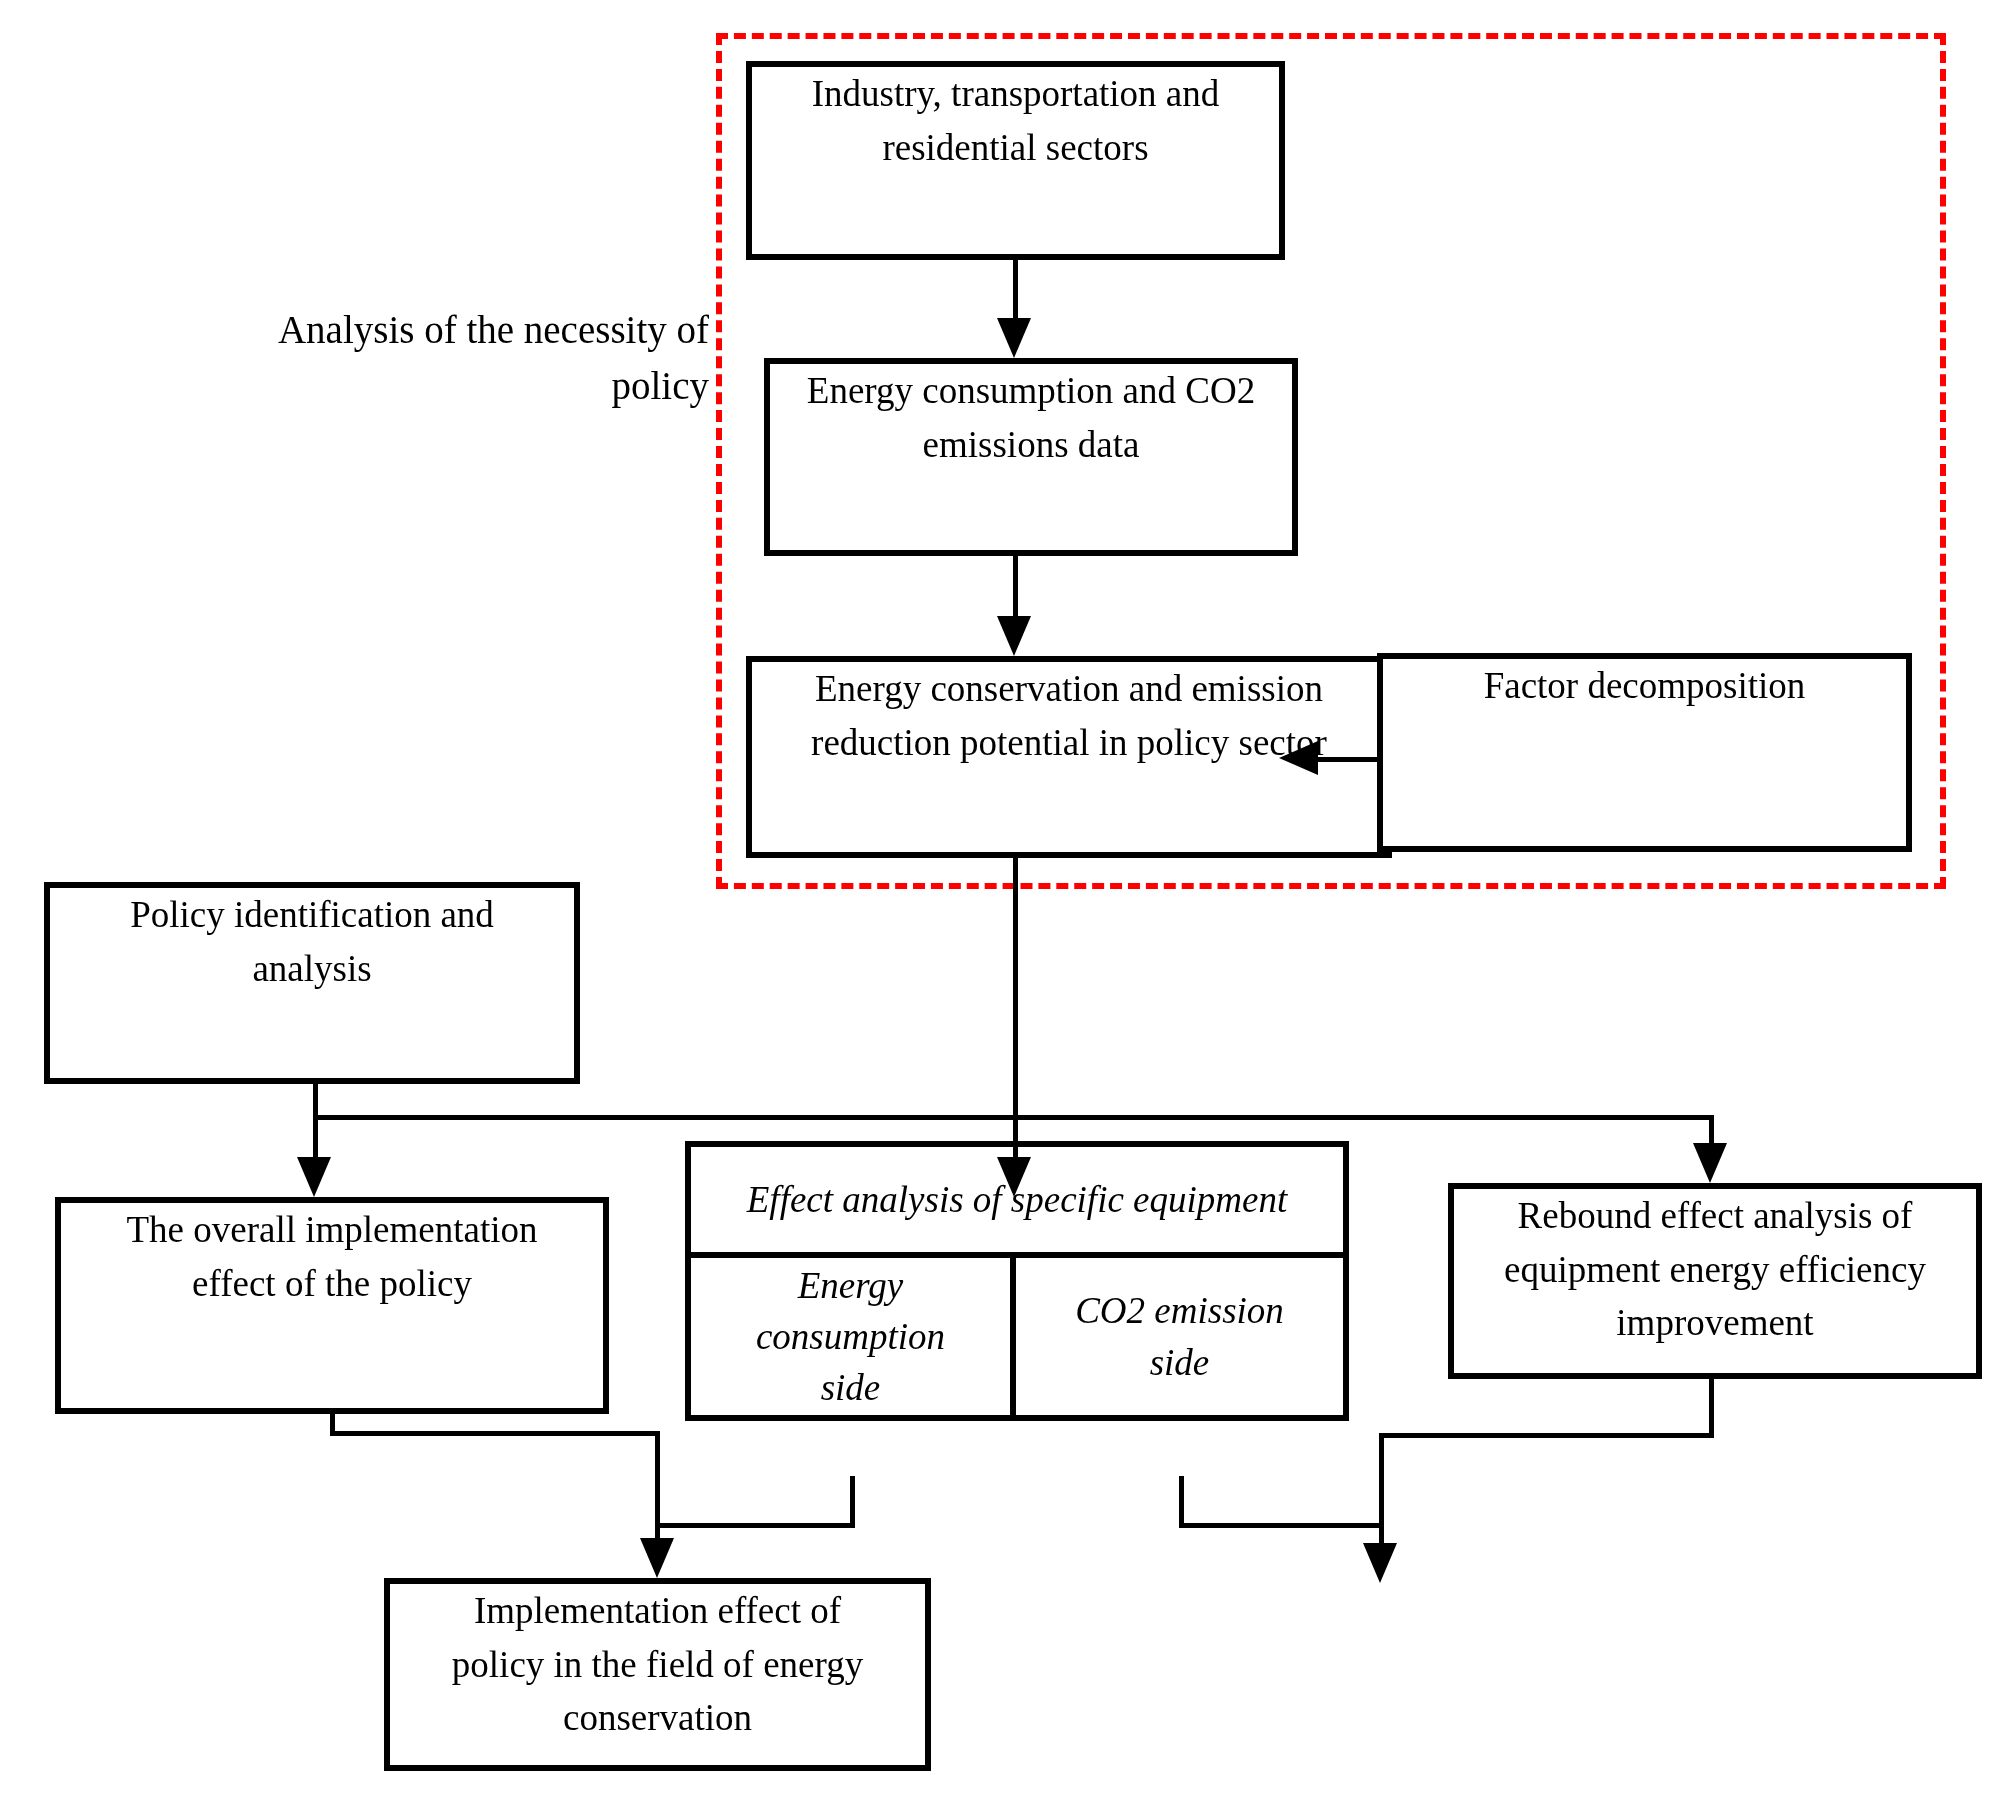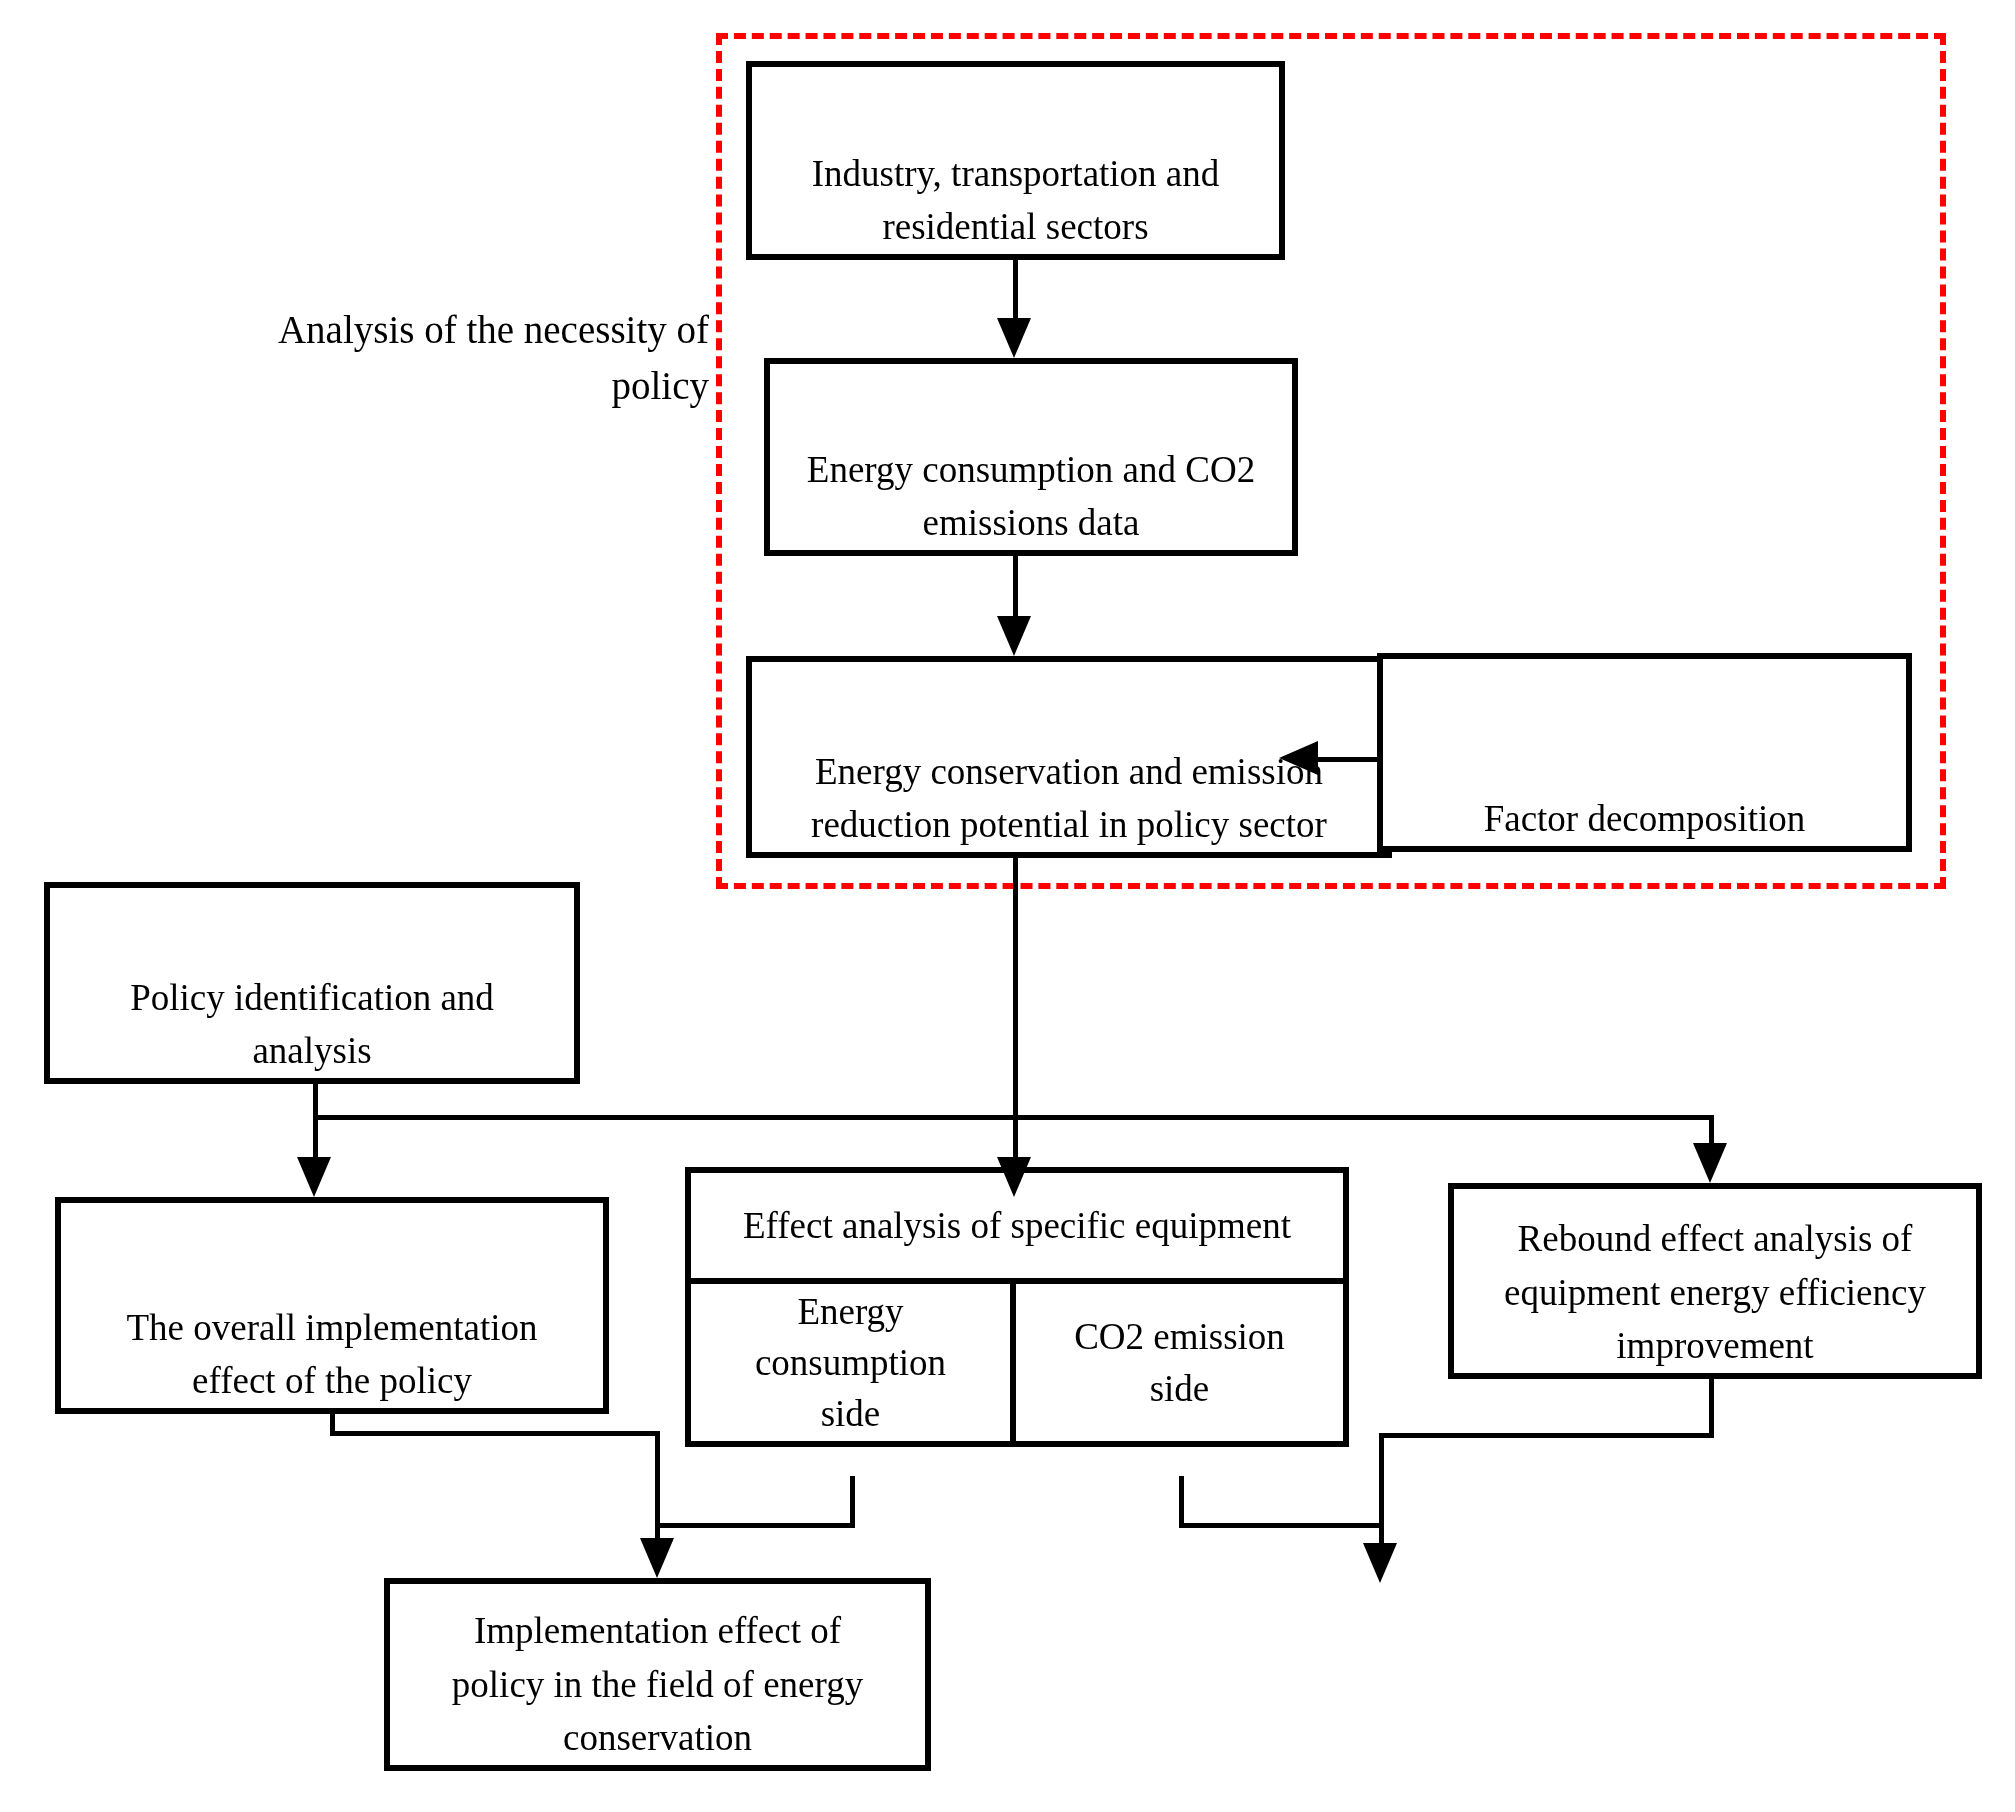--- a/index.html
+++ b/index.html
@@ -8,21 +8,21 @@
     width:2015px;height:1813px;
     background:#ffffff;
     font-family:"Liberation Serif","DejaVu Serif",serif;
     color:#000000;
   }
   .box{
     position:absolute;
     box-sizing:border-box;
     border:6.5px solid #000000;
     background:#ffffff;
-    display:flex;align-items:flex-end;justify-content:center;
+    display:flex;align-items:flex-start;justify-content:center;
     text-align:center;
     font-size:37px;line-height:1.45;
   }
   .dashed-region{
     position:absolute;
     box-sizing:border-box;
     border:6.5px dashed #ff0000;
     background:transparent;
   }
   .free-label{
@@ -94,21 +94,21 @@
   </div>
 
   <div class="box" style="left:44px;top:882px;width:536px;height:202px;padding:0 33px;">
     <span>Policy identification and analysis</span>
   </div>
 
   <div class="box" style="left:55px;top:1197px;width:554px;height:217px;padding:0 62px;">
     <span>The overall implementation effect of the policy</span>
   </div>
 
-  <div class="equip" style="left:685px;top:1167px;width:664px;height:280px;">
+  <div class="equip" style="left:685px;top:1141px;width:664px;height:280px;font-style:italic;">
     <div class="equip-header">
       <span>Effect analysis of specific equipment</span>
     </div>
     <div class="equip-row">
       <div class="equip-cell left">
         <span>Energy consumption side</span>
       </div>
       <div class="equip-cell right">
         <span>CO2 emission side</span>
       </div>

